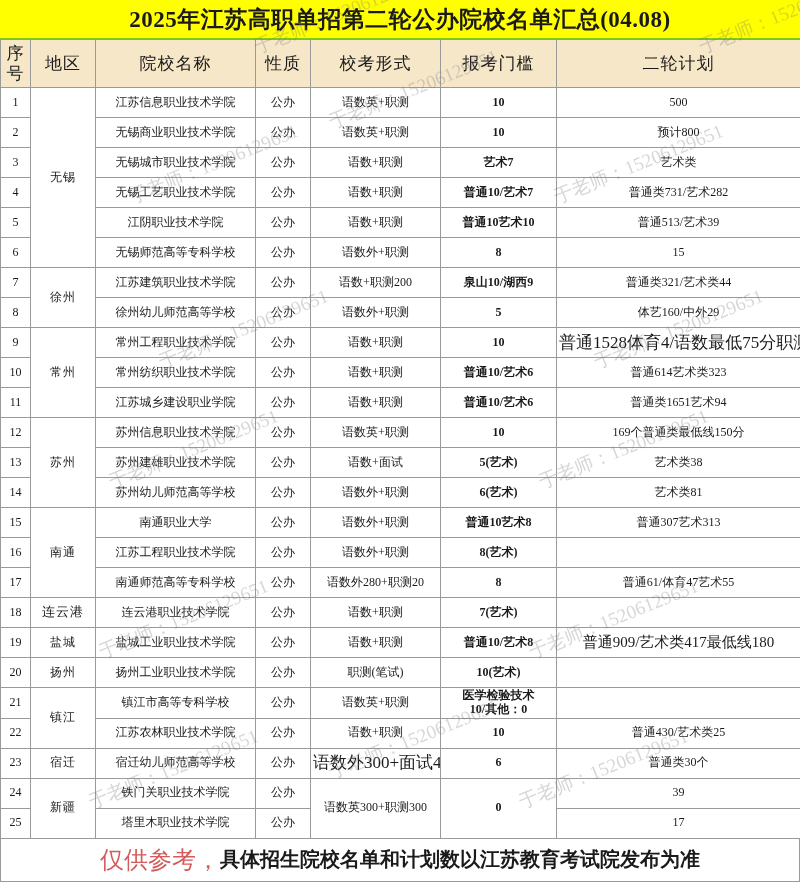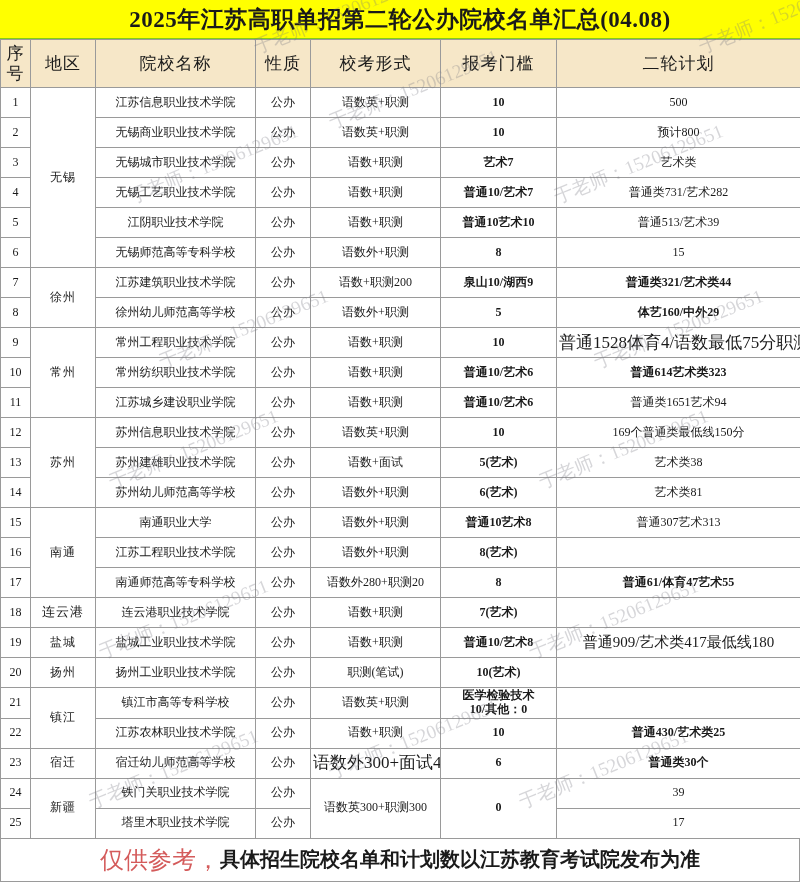--- a/index.html
+++ b/index.html
@@ -97,21 +97,21 @@
     color: #1a1a1a;
     margin-left: 28px;
   }
   td.name-cell  { font-size: 13px; letter-spacing: 0px; }
   td.type-cell  { font-size: 13px; }
   td.exam-cell  { font-size: 12.5px; }
   td.thr-cell   { font-size: 13px; font-weight: 600; }
   td.plan-cell  { font-size: 12.5px; }
 
   td.red  { color: #d82020; }
-  td.bold { font-weight: 700; }
+  td.bold { font-weight: 400; }
   td.twoline { white-space: normal; line-height: 1.25; font-size: 12.5px; }
 
   tr.data-row { height: 30px; }
 
   
   .footer-bar {
     height: 43px;
     border: 1px solid #9a9a9a;
     border-top: none;
     box-sizing: border-box;

